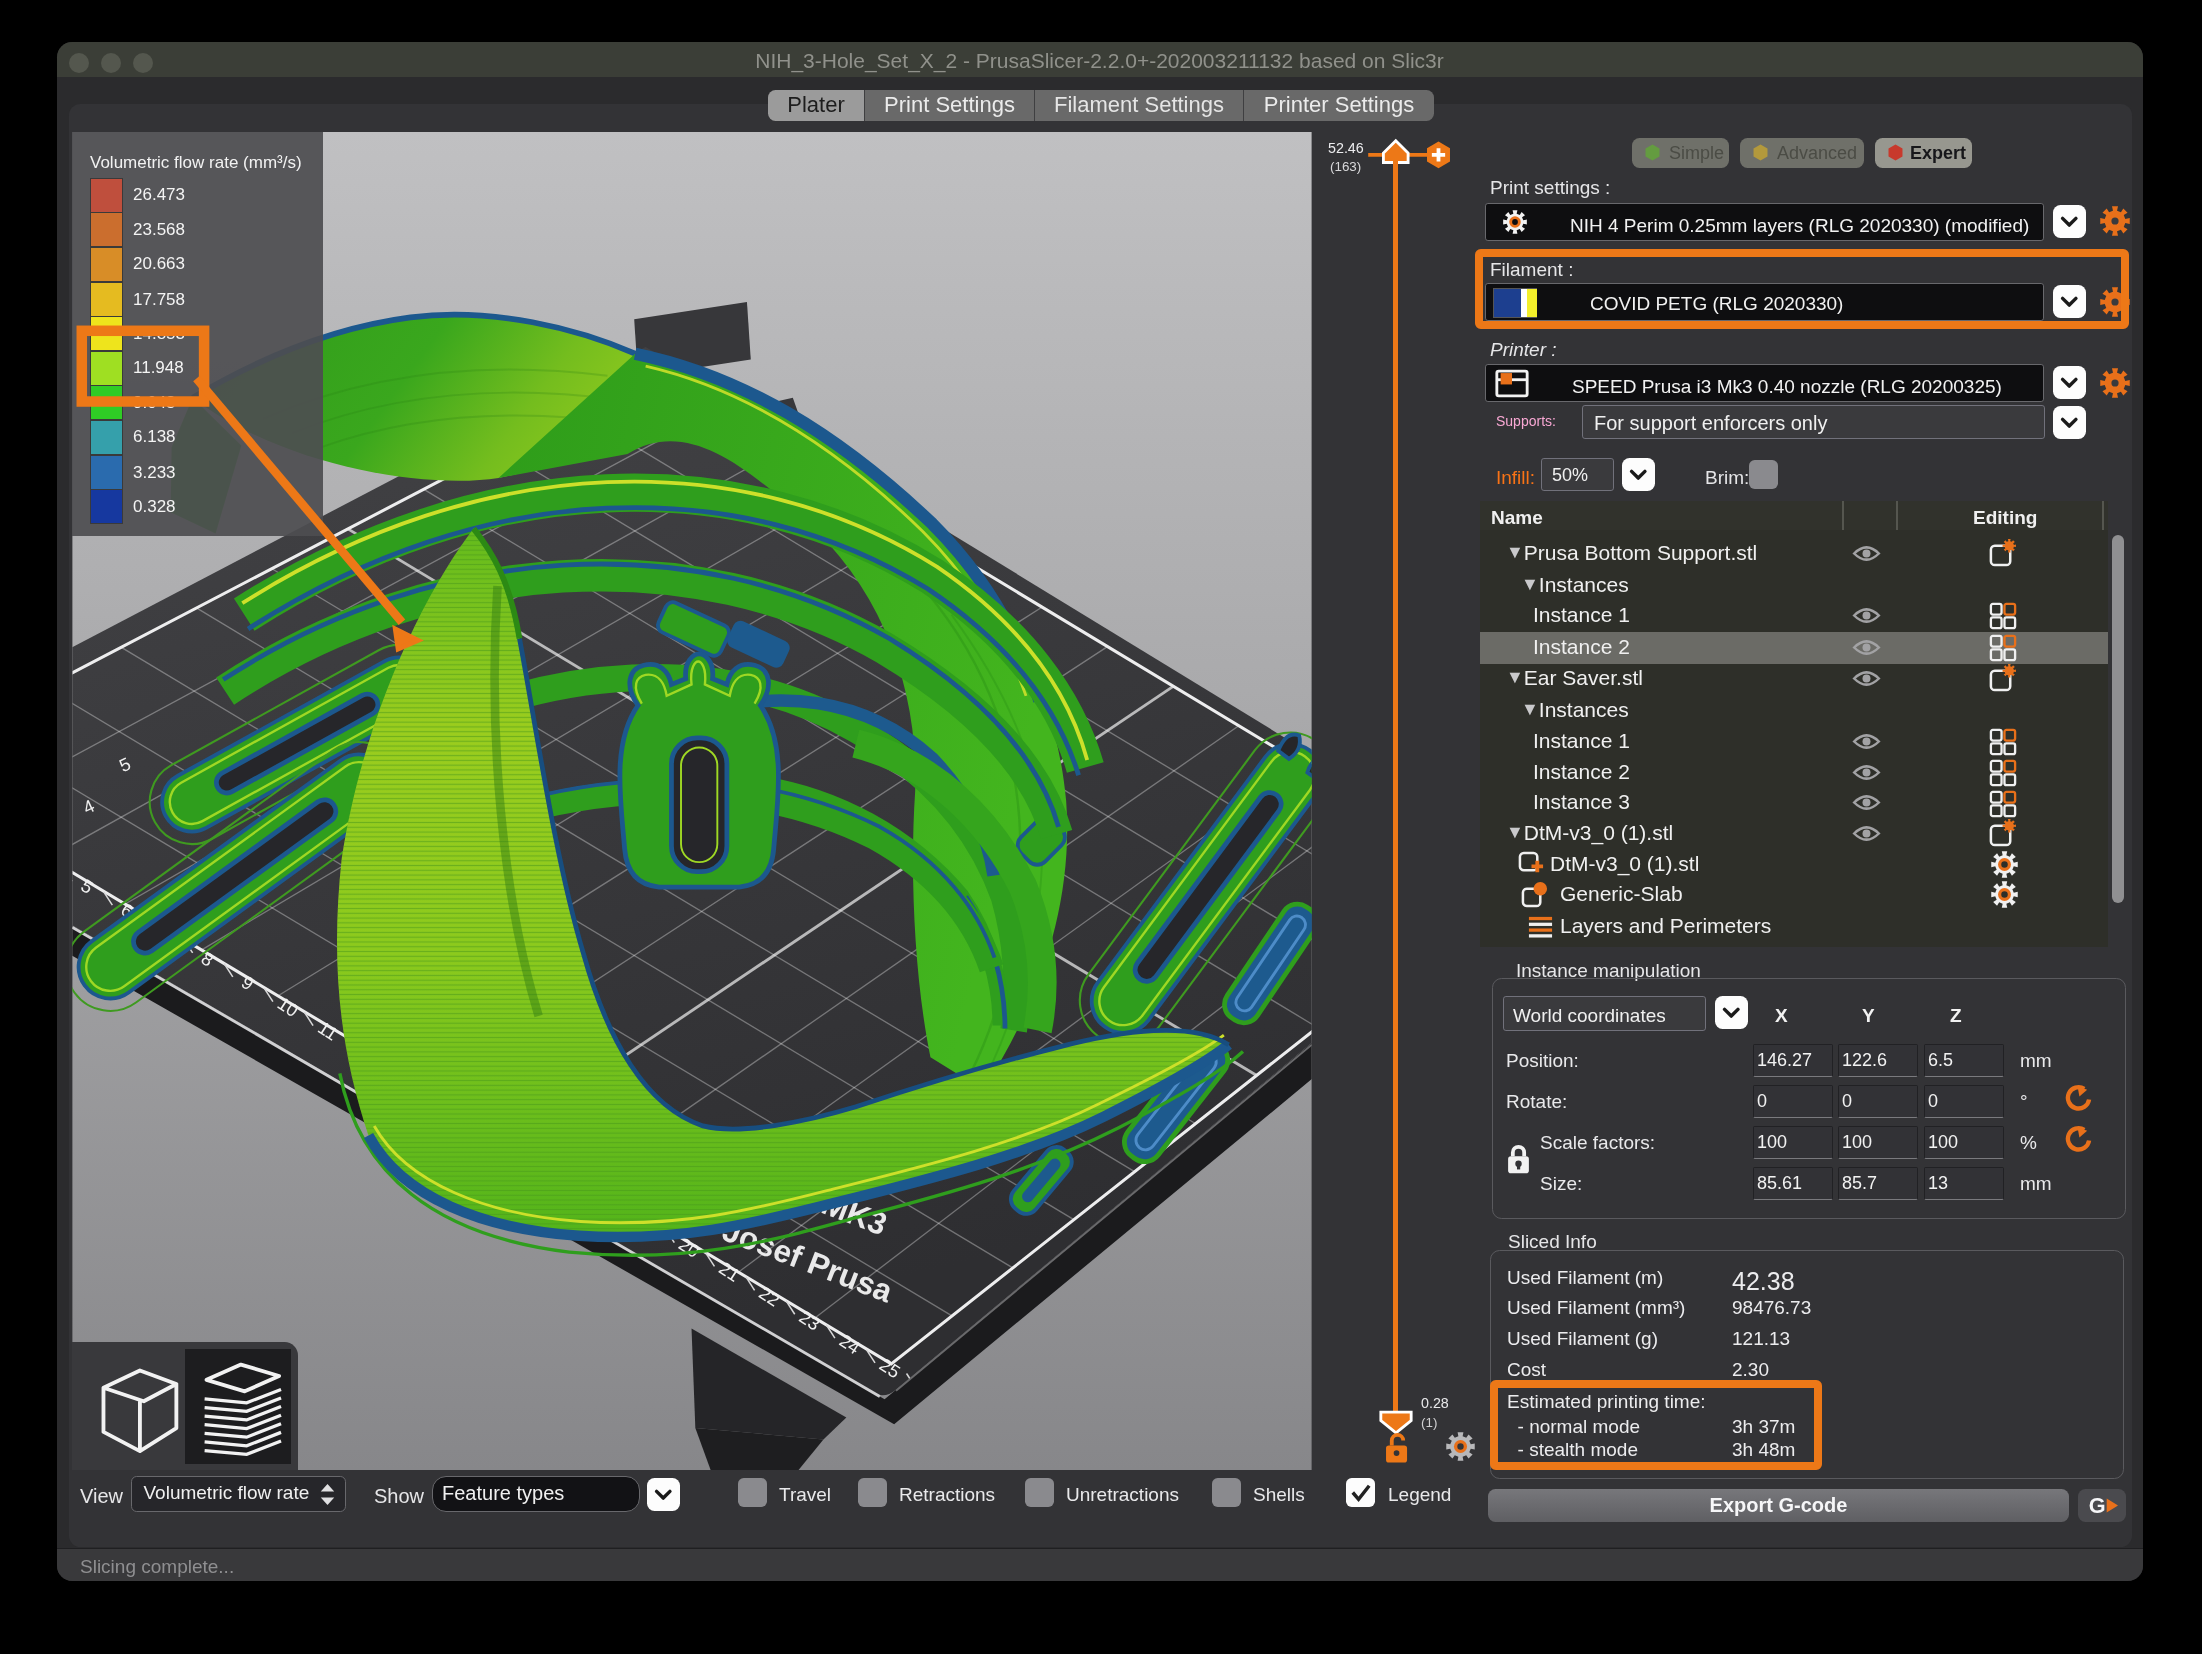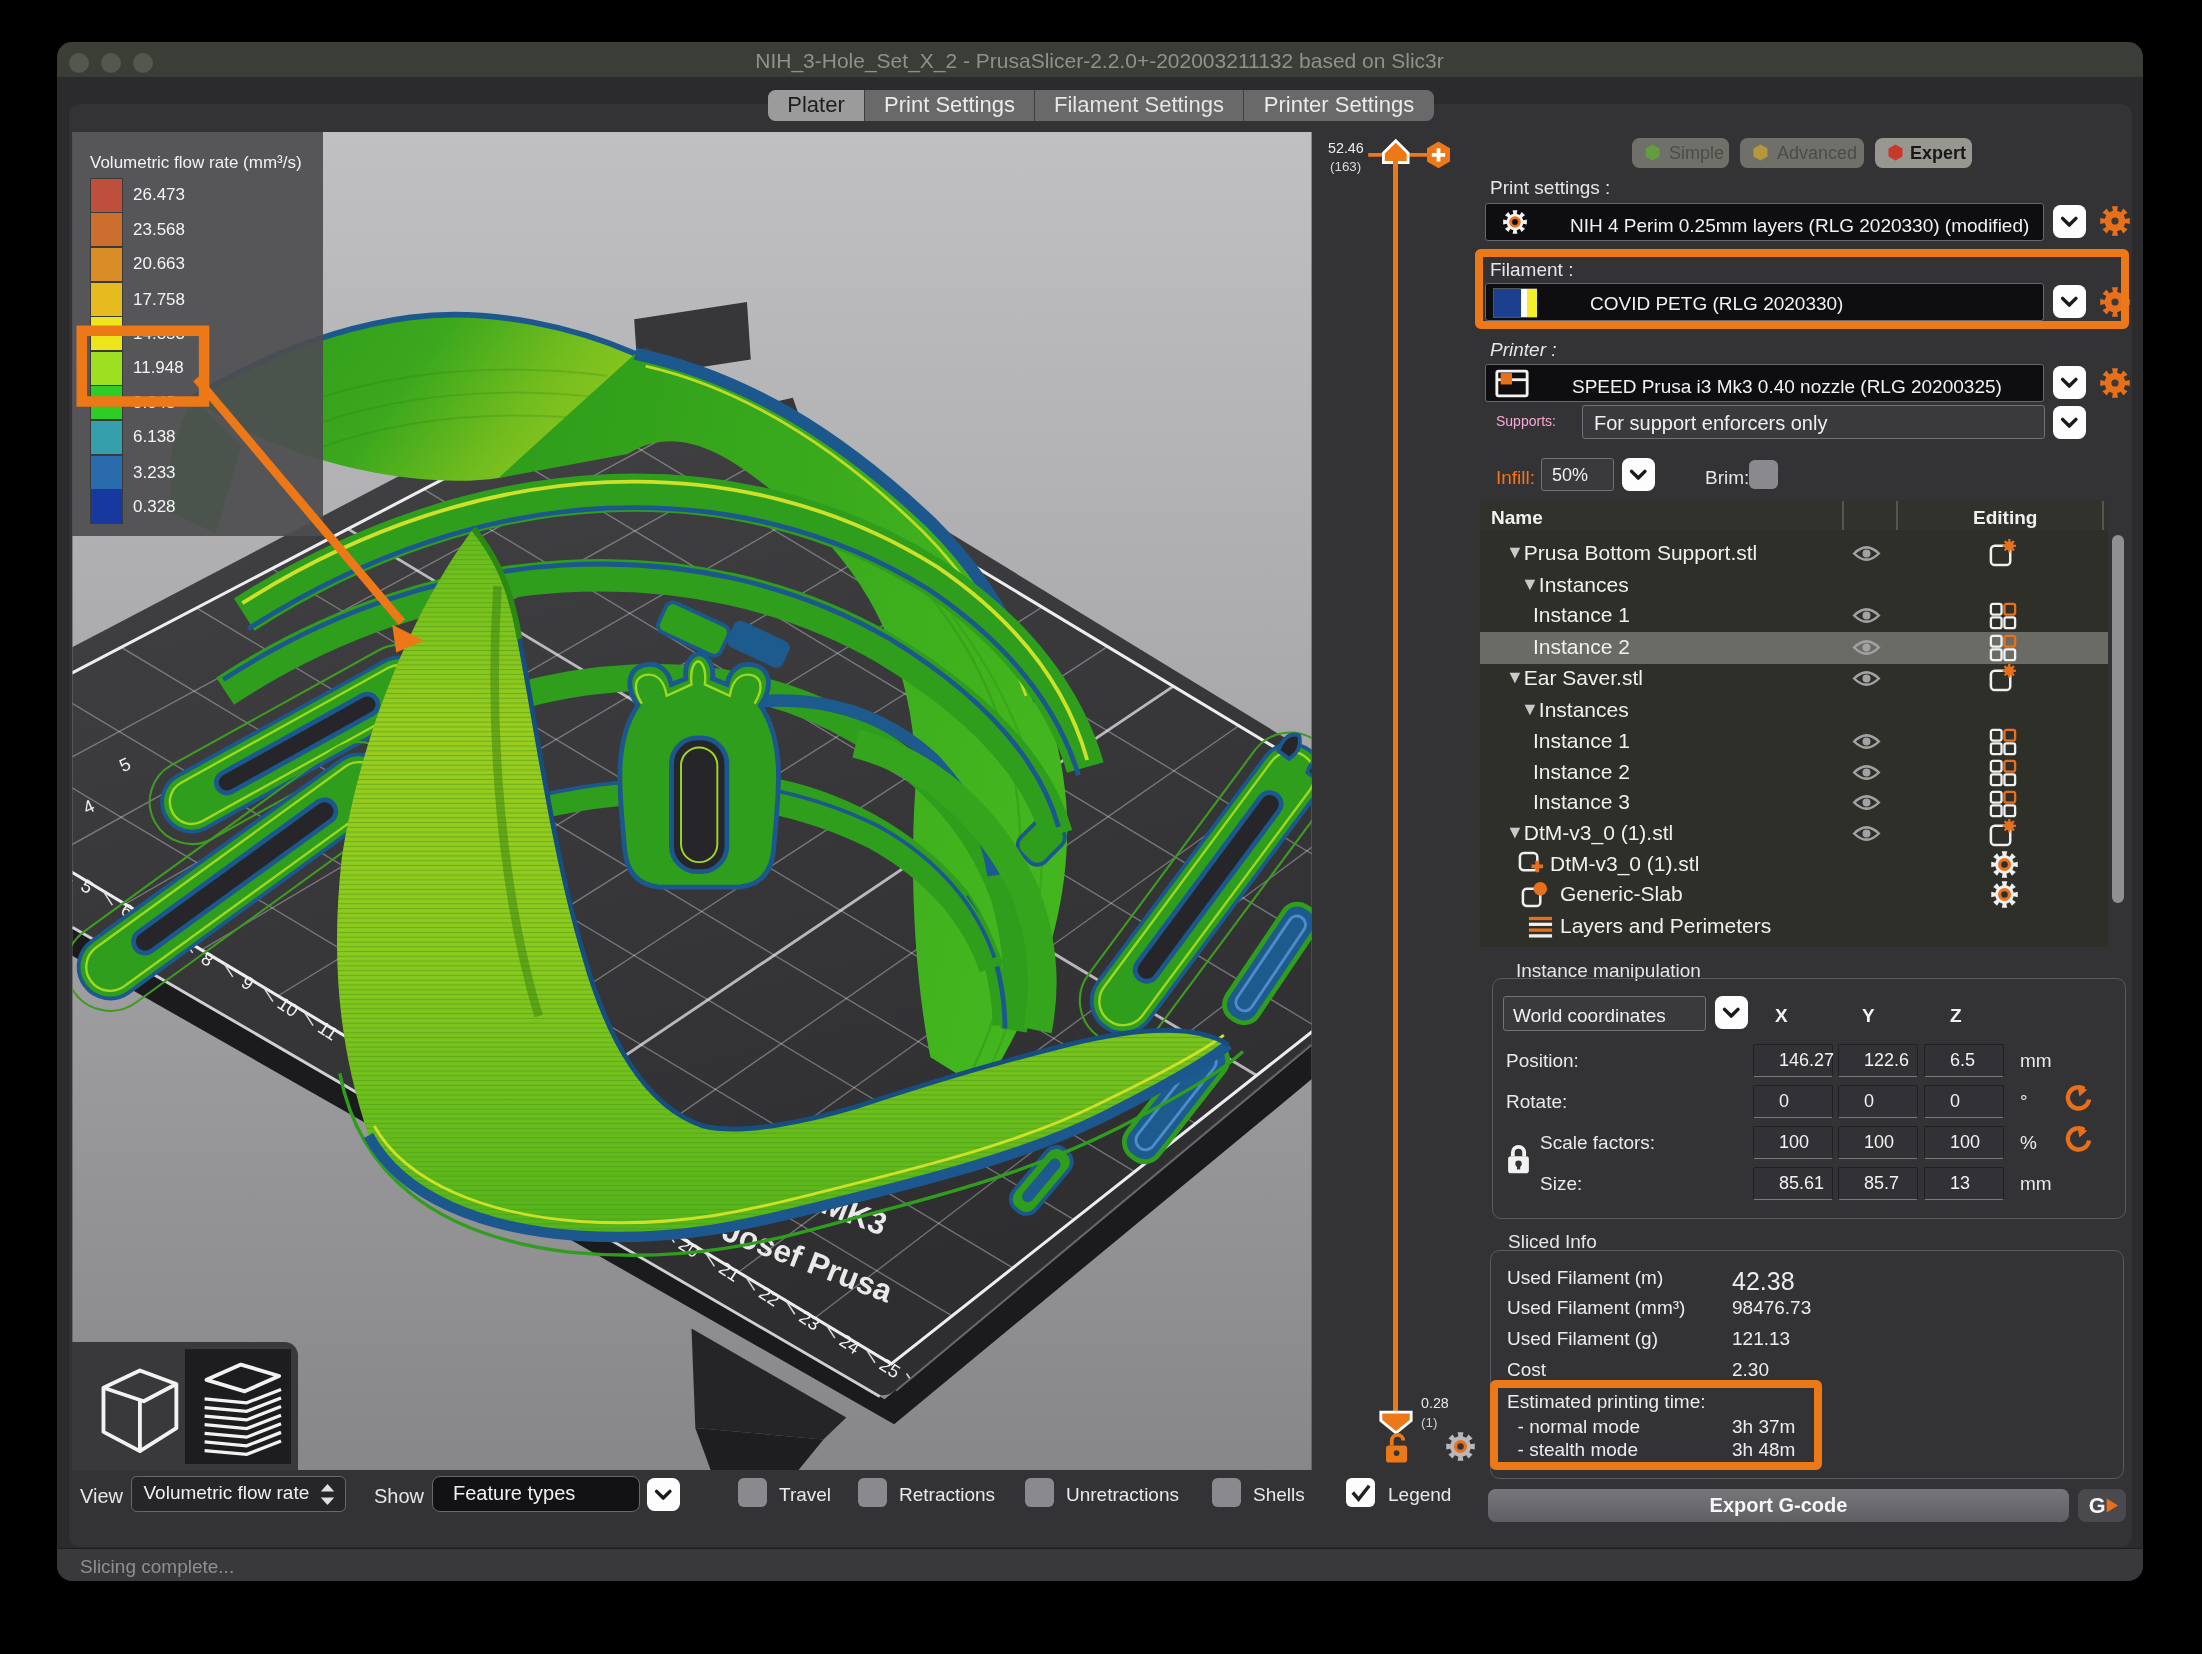--- a/index.html
+++ b/index.html
@@ -3,21 +3,21 @@
 <style>
 *{margin:0;padding:0;box-sizing:border-box}
 html,body{width:2202px;height:1655px;background:#000;overflow:hidden}
 body{font-family:"Liberation Sans",sans-serif;position:relative}
 .abs{position:absolute}
 svg{display:block}
 #win{position:absolute;left:57px;top:42px;width:2086px;height:1539px;background:#2b2b2d;border-radius:15.3px;overflow:hidden}
 .combo{background:#0e0e10;border:1.9px solid #68686c;border-radius:2.9px;color:#f2f2f2;font-size:24px}
 .combo2{background:#3a3a3d;border:1.9px solid #71717b;border-radius:2.9px;color:#f0f0f0;font-size:24px}
 .ddbtn{background:#fdfdfd;border-radius:7.6px}
-.ibox{background:#323236;border:1px solid #212124;border-bottom:1px solid #7a7a7e;border-radius:1.9px;color:#f2f2f2;font-size:18px;padding-left:25px}
+.ibox{background:#323236;border:1px solid #212124;border-bottom:1px solid #7a7a7e;border-radius:1.9px;color:#f2f2f2;font-size:18px;padding-left:3px}
 .orect{border:8.6px solid #ed7817;border-radius:5.7px}
 .cb{width:29px;height:29px;border-radius:5.7px;background:#8a8a8e}
 </style></head><body>
 <div id="win">
 <div class="abs" style="left:0px;top:0px;width:2086px;height:35px;background:#3b3e37"></div>
 <div class="abs" style="left:11.5px;top:10.5px;width:20px;height:20px;border-radius:50%;background:#54574e"></div>
 <div class="abs" style="left:44px;top:10.5px;width:20px;height:20px;border-radius:50%;background:#54574e"></div>
 <div class="abs" style="left:76px;top:10.5px;width:20px;height:20px;border-radius:50%;background:#54574e"></div>
 <div class="abs" style="left:574px;top:5.7px;width:937px;height:25px;text-align:center;font-size:21px;color:#90918b;line-height:25px">NIH_3-Hole_Set_X_2 - PrusaSlicer-2.2.0+-202003211132 based on Slic3r</div>
 <div class="abs" style="left:11.5px;top:62px;width:2063px;height:1443px;background:#333336;border-radius:11.5px"></div>
@@ -674,21 +674,21 @@
       </svg>
     </div>
 <div class="abs" style="left:23px;top:1443px;font-size:20px;color:#e6e6e8;white-space:nowrap;line-height:1.15;">View</div>
 <div class="abs" style="left:74px;top:1434px;width:215px;height:36px;background:#26262a;border:1.9px solid #68686c;border-radius:5.7px;color:#f0f0f0;font-size:19px;line-height:32.5px;padding-left:11.5px">Volumetric flow rate</div>
 <div class="abs" style="left:258px;top:1438px;width:25px;height:29px;">
       <svg width="25" height="29" viewBox="0 0 26 30">
         <path d="M6 12 L13 4 L20 12 Z M6 18 L13 26 L20 18 Z" fill="#e0e0e2"></path>
       </svg>
     </div>
 <div class="abs" style="left:317px;top:1443px;font-size:20px;color:#e6e6e8;white-space:nowrap;line-height:1.15;">Show</div>
-<div class="abs" style="left:375px;top:1434px;width:208px;height:36px;background:#121215;border:1.9px solid #68686c;border-radius:8px;color:#f0f0f0;font-size:20px;line-height:32.5px;padding-left:20px">Feature types</div>
+<div class="abs" style="left:375px;top:1434px;width:208px;height:36px;background:#121215;border:1.9px solid #68686c;border-radius:14px;color:#f0f0f0;font-size:20px;line-height:32.5px;padding-left:9px">Feature types</div>
 <div class="abs ddbtn" style="left:590px;top:1436px;width:32.5px;height:32.5px;">
       <svg width="32.5" height="32.5" viewBox="0 0 34 34">
         <path d="M10 14 L17 21 L24 14" fill="none" stroke="#1a1a1a" stroke-width="3.6" stroke-linecap="round" stroke-linejoin="round"></path>
       </svg>
     </div>
 <div class="abs cb" style="left:681px;top:1436px;width:29px;height:29px;"></div>
 <div class="abs" style="left:722px;top:1442px;font-size:19px;color:#e9e9eb;white-space:nowrap;line-height:1.15;">Travel</div>
 <div class="abs cb" style="left:801px;top:1436px;width:29px;height:29px;"></div>
 <div class="abs" style="left:842px;top:1442px;font-size:19px;color:#e9e9eb;white-space:nowrap;line-height:1.15;">Retractions</div>
 <div class="abs cb" style="left:968px;top:1436px;width:29px;height:29px;"></div>

